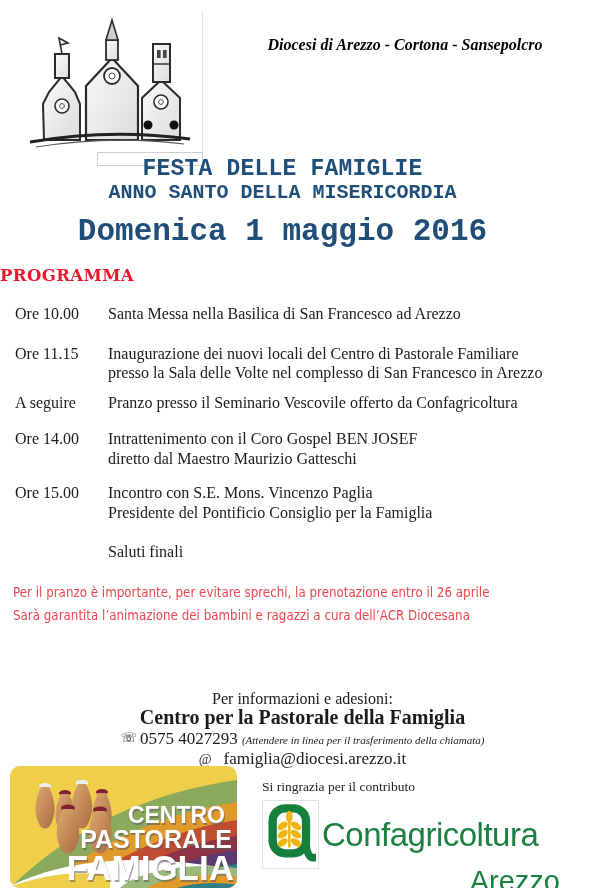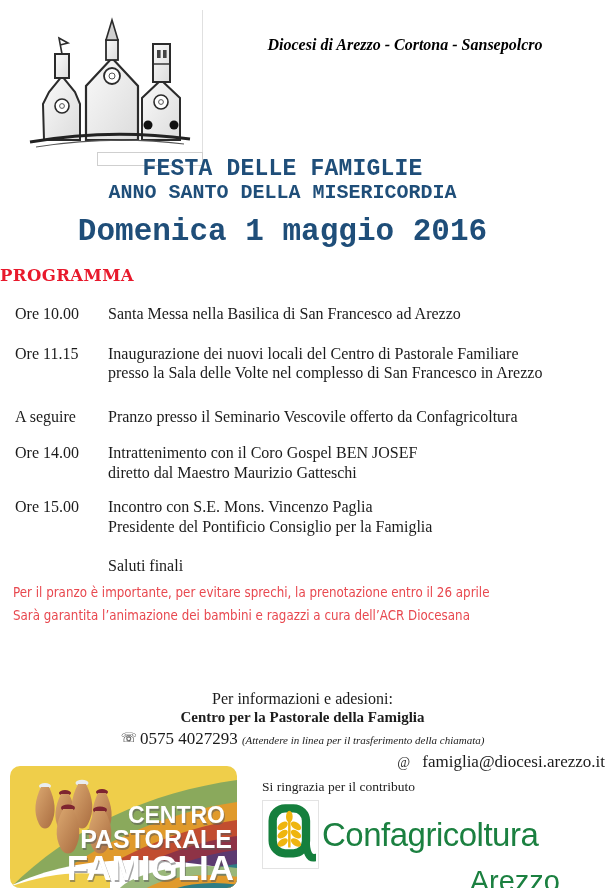--- a/index.html
+++ b/index.html
@@ -24,37 +24,37 @@
   .programma{position:absolute;top:266px;left:0;width:611px;text-align:left;
         color:#e8192c;font-family:"DejaVu Serif",serif;font-weight:bold;
         font-size:16.5px;letter-spacing:.4px;}
 
   
   .schedule{position:absolute;top:304px;left:15px;width:585px;
         font-size:16px;line-height:19.5px;}
   .srow{display:flex;}
   .srow .time{flex:0 0 93px;}
   .srow .desc{white-space:pre-line;}
-  .mb20{margin-bottom:20px}.mb10{margin-bottom:24px}.mb17{margin-bottom:17px}
+  .mb20{margin-bottom:20px}.mb10{margin-bottom:10px}.mb17{margin-bottom:17px}
   .mb15{margin-bottom:15px}.mb8{margin-bottom:20px}
 
   
   .notes{position:absolute;top:581px;left:13px;width:640px;color:#e8484f;
         font-family:"DejaVu Sans",sans-serif;font-size:14px;line-height:22.5px;
         white-space:pre-line;transform:scaleX(.85);transform-origin:left top;
         letter-spacing:0px;}
 
   
   .contact{position:absolute;top:690px;left:0;width:605px;text-align:center;}
   .contact-heading{font-size:16px;line-height:18px;}
-  .contact-org{font-size:15px;line-height:19px;font-weight:bold;font-family:Liberation Serif, serif;}
+  .contact-org{font-size:20px;line-height:19px;font-weight:bold;font-family:Liberation Serif, serif;}
   .contact-phone-line{font-size:17px;line-height:17px;margin-top:2px;}
   .phone-icon{font-size:13px;vertical-align:2px;margin-right:3px;}
   .phone-note{font-size:11px;font-style:italic;letter-spacing:0;}
-  .contact-email-line{font-size:17px;line-height:24px;margin-top:1px;text-align:right;}
+  .contact-email-line{font-size:17px;line-height:18px;margin-top:1px;}
   .email-icon{font-size:14px;margin-right:12px;color:#333;}
 
   
   .cpf-logo{position:absolute;left:10px;top:766px;}
   .cpf-text{font-family:"Liberation Sans",sans-serif;font-weight:bold;fill:#ffffff;}
   .sponsor{position:absolute;left:262px;top:779px;width:312px;
         font-family:"Liberation Serif",serif;}
   .sponsor-caption{font-size:13.5px;color:#222;}
   .sponsor-row{display:flex;align-items:center;margin-top:5px;}
   .conf-icon-box{width:55px;height:67px;background:#fff;border:1px solid #e3e3e3;

